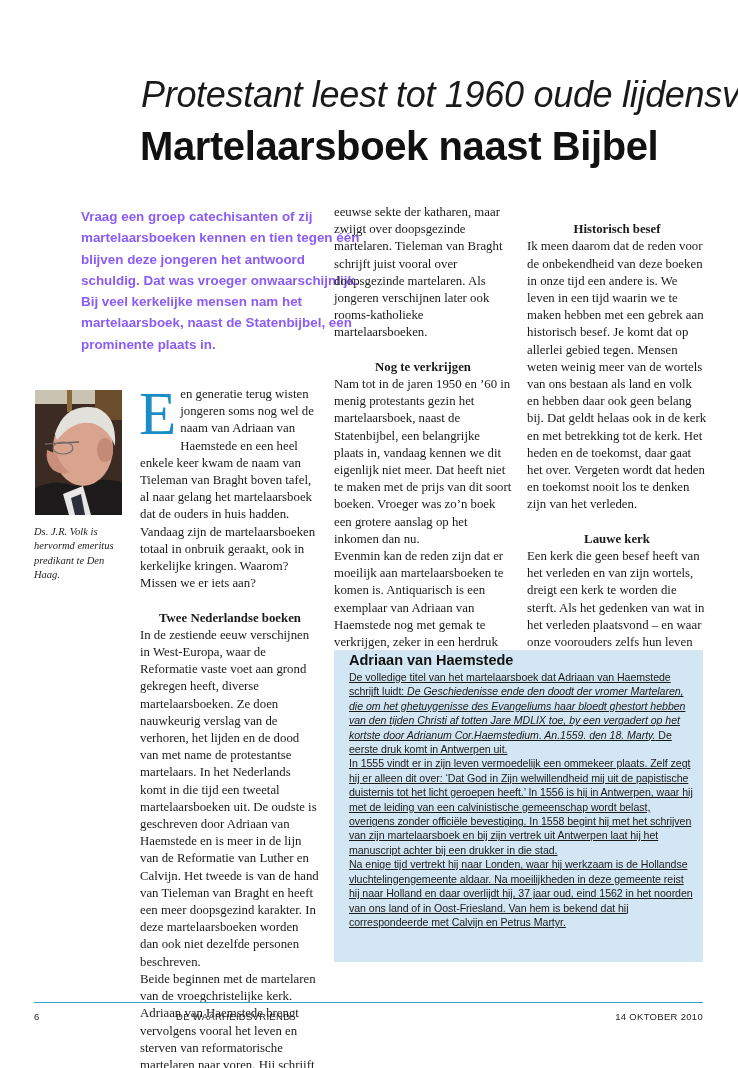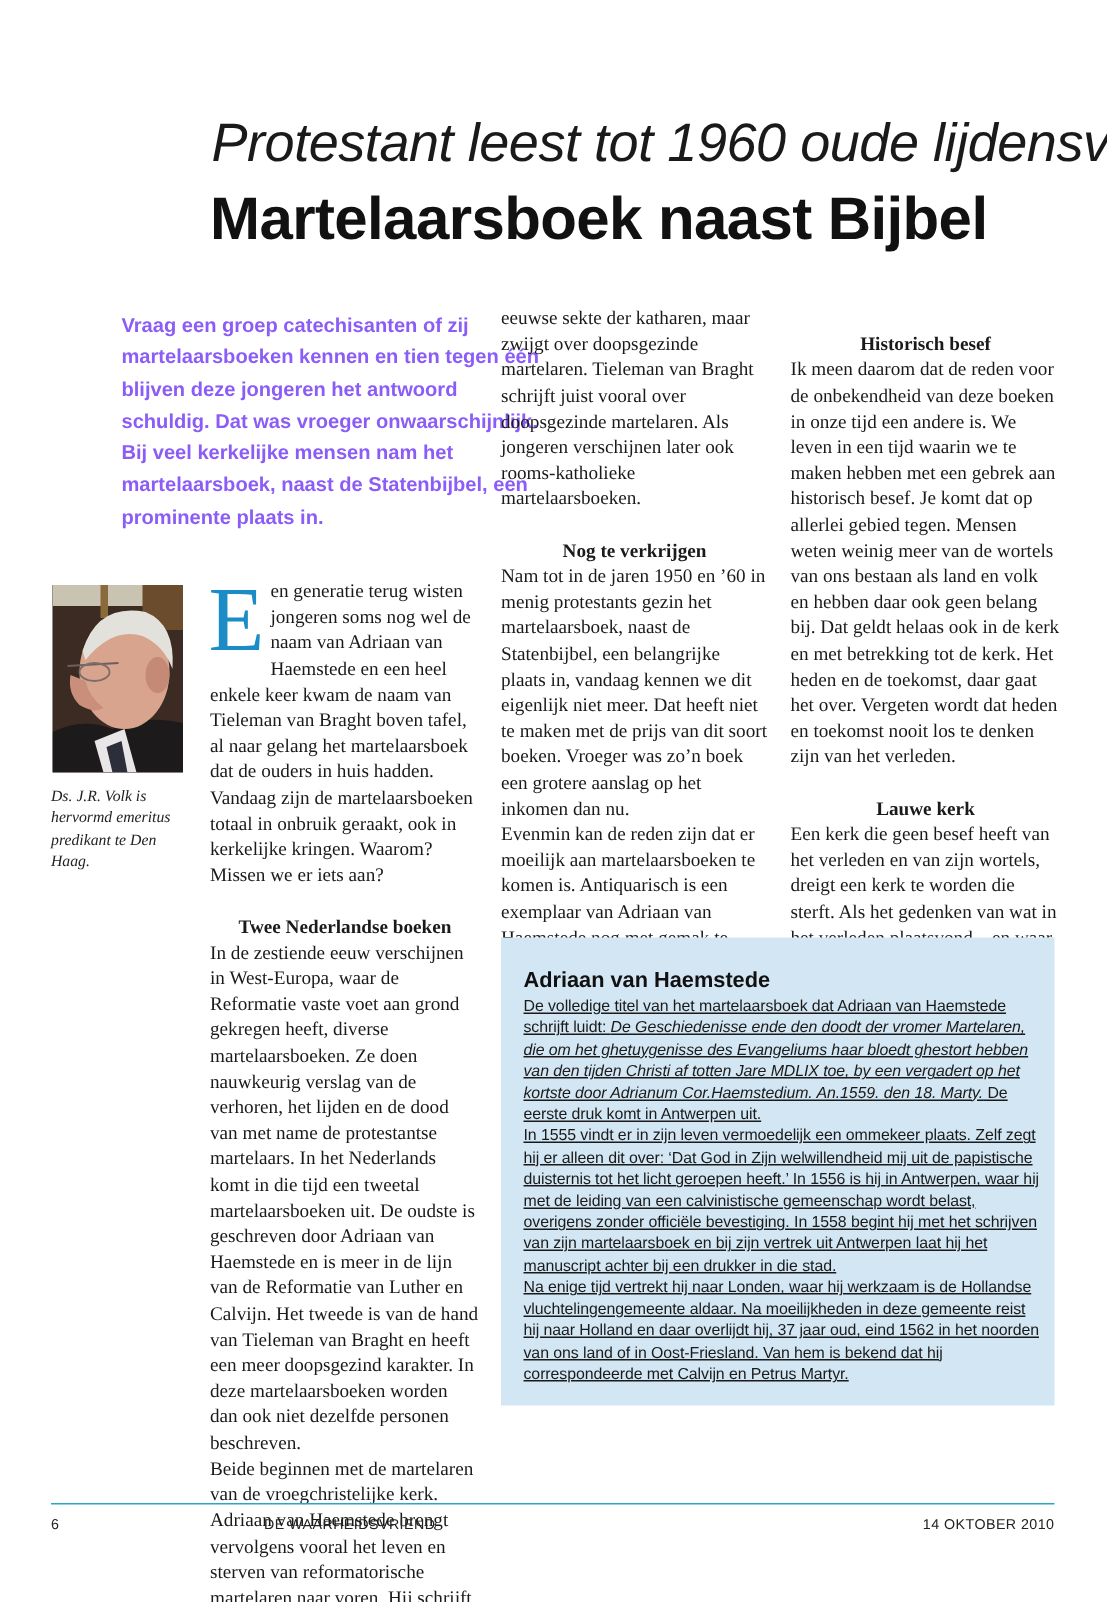--- a/index.html
+++ b/index.html
@@ -37,22 +37,22 @@
   #col2 { left: 334px; top: 204px; width: 178px; }
   #col3 { left: 527px; top: 204px; width: 180px; }
   .col p { margin: 0; }
   .col .sub { font-weight: bold; margin-top: 17.2px; text-align: center; }
   .dropcap {
     float: left; font-family: "Liberation Serif", serif; font-size: 61px;
     line-height: 49px; height: 50px; color: #1b8cc6; margin: 1px 4px 0 -1px;
     padding-top: 2px;
   }
   #sidebar {
-    position: absolute; left: 334px; top: 625px; width: 369px; height: 312px;
-    background: #d3e6f3; box-sizing: border-box; padding: 20px 10px 0 15px;
+    position: absolute; left: 334px; top: 650px; width: 369px; height: 312px;
+    background: #d3e6f3; box-sizing: border-box; padding: 1px 10px 0 15px;
   }
   #sidebar-title {
     font-family: "Liberation Sans", sans-serif; font-weight: bold;
     font-size: 14.5px; line-height: 18px; color: #111; margin: 0 0 1px 0;
   }
   #sidebar-body {
     font-family: "Liberation Sans", sans-serif; font-size: 10.6px;
     line-height: 14.4px; color: #1a1a1a; letter-spacing: -0.05px;
   }
   #sidebar-body p { margin: 0; text-decoration: underline; }

